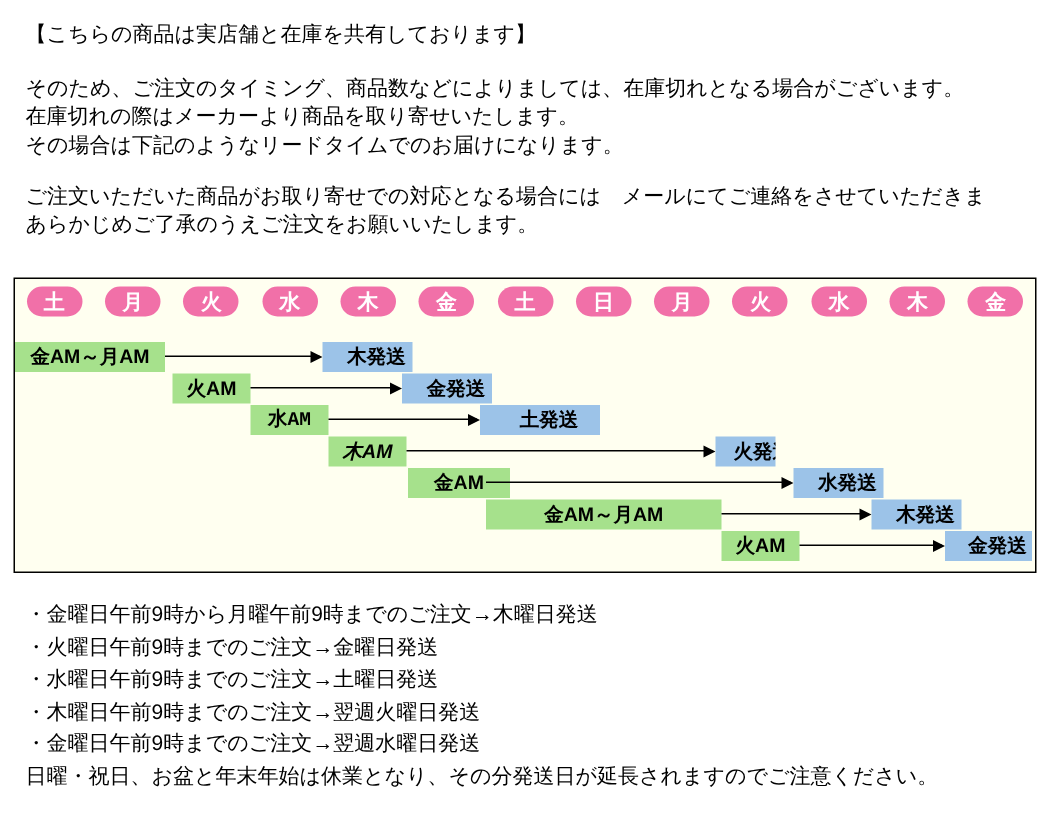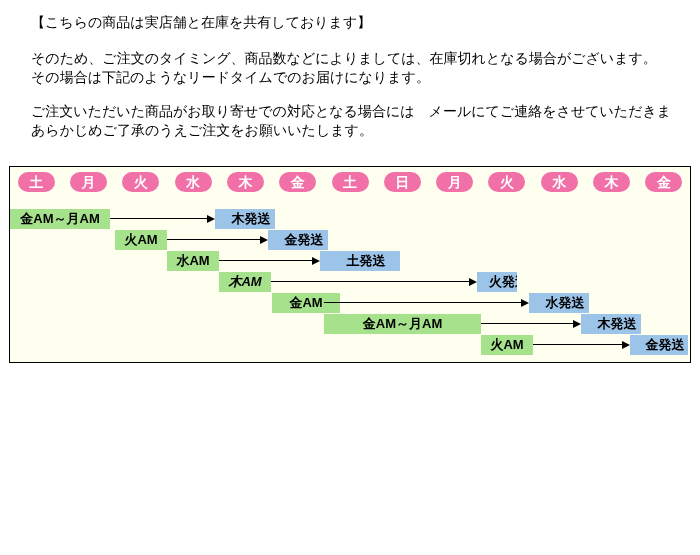--- a/index.html
+++ b/index.html
@@ -5,21 +5,21 @@
   * { box-sizing: border-box; margin: 0; padding: 0; }
   html, body { width: 700px; height: 555px; }
   body {
     font-family: "Liberation Sans", "DejaVu Sans", sans-serif;
     background: #ffffff;
     color: #000;
   }
   .page { position: relative; width: 700px; height: 555px; overflow: hidden; background: #fff; }
 
   
-  .notice { padding: 13px 10px 0 31px; font-size: 14px; line-height: 19px; }
+  .notice { padding: 13px 10px 0 17px; font-size: 14px; line-height: 19px; }
   .notice-title { margin-bottom: 17px; }
   .para2 { margin-top: 15px; }
 
   
   .diagram {
     position: relative;
     margin: 26px 9px 0 9px;
     width: 682px;
     height: 197px;
     border: 1px solid #000;
@@ -54,20 +54,21 @@
 </style>
 </head>
 <body>
 
 <div class="page">
 
   <div class="notice">
     <div class="notice-title">【こちらの商品は実店舗と在庫を共有しております】</div>
     <div class="para1">
       <div>そのため、ご注文のタイミング、商品数などによりましては、在庫切れとなる場合がございます。</div>
+      <div>在庫切れの際はメーカーより商品を取り寄せいたします。</div>
       <div>その場合は下記のようなリードタイムでのお届けになります。</div>
     </div>
     <div class="para2">
       <div>ご注文いただいた商品がお取り寄せでの対応となる場合には　メールにてご連絡をさせていただきま</div>
       <div>あらかじめご了承のうえご注文をお願いいたします。</div>
     </div>
   </div>
 
   <div class="diagram">
 
@@ -114,21 +115,21 @@
     </div>
 
     <div class="obox" style="left:0px; top:42px; width:100px;">金AM～月AM</div>
     <div class="arrow" style="left:100px; top:51px; width:103px;"></div>
     <div class="sbox" style="left:205px; top:42px; width:60px;">木発送</div>
 
     <div class="obox" style="left:105px; top:63px; width:52px;">火AM</div>
     <div class="arrow" style="left:157px; top:72px; width:99px;"></div>
     <div class="sbox" style="left:258px; top:63px; width:60px;">金発送</div>
 
-    <div class="obox" style="left:157px; top:84px; width:52px;">水AM</div>
+    <div class="obox" style="left:157px; top:84px; width:52px;font-family:Liberation Mono, monospace;">水AM</div>
     <div class="arrow" style="left:209px; top:93px; width:99px;"></div>
     <div class="sbox" style="left:310px; top:84px; width:80px;">土発送</div>
 
     <div class="obox" style="left:209px; top:105px; width:52px;font-style:italic;">木AM</div>
     <div class="arrow" style="left:261px; top:114px; width:204px;"></div>
     <div class="sbox" style="left:467px; top:105px; width:40px;">火発送</div>
 
     <div class="obox" style="left:262px; top:126px; width:68px;">金AM</div>
     <div class="arrow" style="left:314px; top:135px; width:203px;"></div>
     <div class="sbox" style="left:519px; top:126px; width:60px;">水発送</div>
@@ -137,14 +138,22 @@
     <div class="arrow" style="left:471px; top:156px; width:98px;"></div>
     <div class="sbox" style="left:571px; top:147px; width:60px;">木発送</div>
 
     <div class="obox" style="left:471px; top:168px; width:52px;">火AM</div>
     <div class="arrow" style="left:523px; top:177px; width:95px;"></div>
     <div class="sbox" style="left:620px; top:168px; width:58px;">金発送</div>
 
 
   </div>
 
+  <div class="footnotes">
+    <div>・金曜日午前9時から月曜午前9時までのご注文→木曜日発送</div>
+    <div>・火曜日午前9時までのご注文→金曜日発送</div>
+    <div>・水曜日午前9時までのご注文→土曜日発送</div>
+    <div>・木曜日午前9時までのご注文→翌週火曜日発送</div>
+    <div>・金曜日午前9時までのご注文→翌週水曜日発送</div>
+    <div>日曜・祝日、お盆と年末年始は休業となり、その分発送日が延長されますのでご注意ください。</div>
+  </div>
 
 </div>
 
 </body></html>

